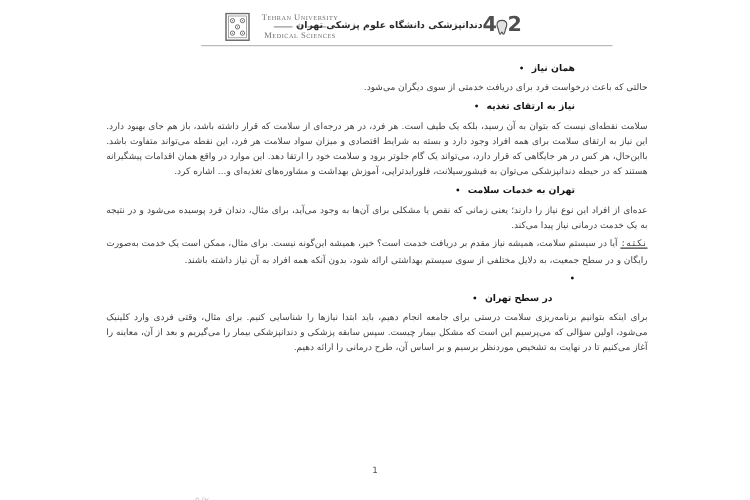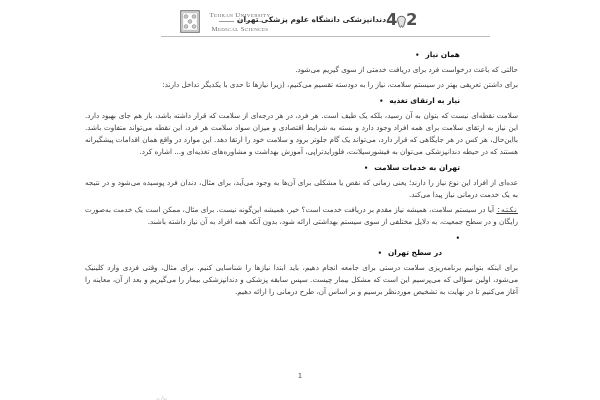--- a/index.html
+++ b/index.html
@@ -79,23 +79,22 @@
 
   <div class="header-rule"></div>
 
   <div class="content">
 
     <div class="h-row">
       <span class="bullet">•</span>
       <span class="h-text" dir="rtl">همان نیاز</span>
     </div>
 
-    <p class="para" dir="rtl">حالتی که باعث درخواست فرد برای دریافت خدمتی از سوی گیریم می‌شود.</p>
+    <p class="para" dir="rtl">حالتی که باعث درخواست فرد برای دریافت خدمتی از سوی دیگران می‌شود.</p>
 
-    <p class="para" dir="rtl">برای داشتن تعریفی بهتر در سیستم سلامت، نیاز را به دودسته تقسیم می‌کنیم، (زیرا نیازها تا حدی با یکدیگر تداخل دارند:</p>
 
     <div class="h-row">
       <span class="bullet">•</span>
       <span class="h-text" dir="rtl">نیاز به ارتقای تغذیه</span>
     </div>
 
     <p class="para" dir="rtl">سلامت نقطه‌ای نیست که بتوان به آن رسید، بلکه یک طیف است. هر فرد، در هر درجه‌ای از سلامت که قرار داشته باشد، باز هم جای بهبود دارد. این نیاز به ارتقای سلامت برای همه افراد وجود دارد و بسته به شرایط اقتصادی و میزان سواد سلامت هر فرد، این نقطه می‌تواند متفاوت باشد. بااین‌حال، هر کس در هر جایگاهی که قرار دارد، می‌تواند یک گام جلوتر برود و سلامت خود را ارتقا دهد. این موارد در واقع همان اقدامات پیشگیرانه هستند که در حیطه دندانپزشکی می‌توان به فیشورسیلانت، فلورایدتراپی، آموزش بهداشت و مشاوره‌های تغذیه‌ای و... اشاره کرد.</p>
 
     <div class="h-row">
       <span class="bullet">•</span>

